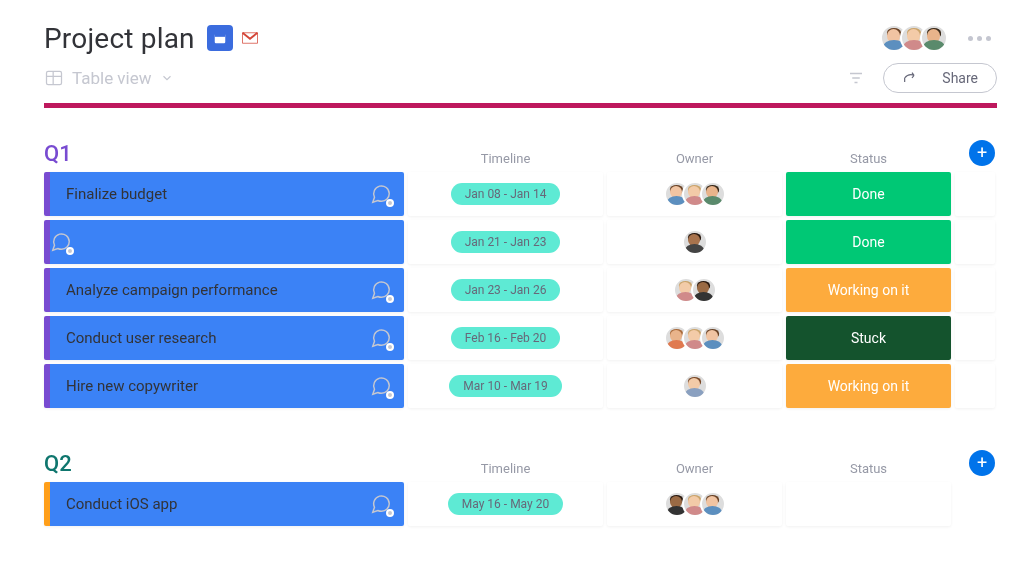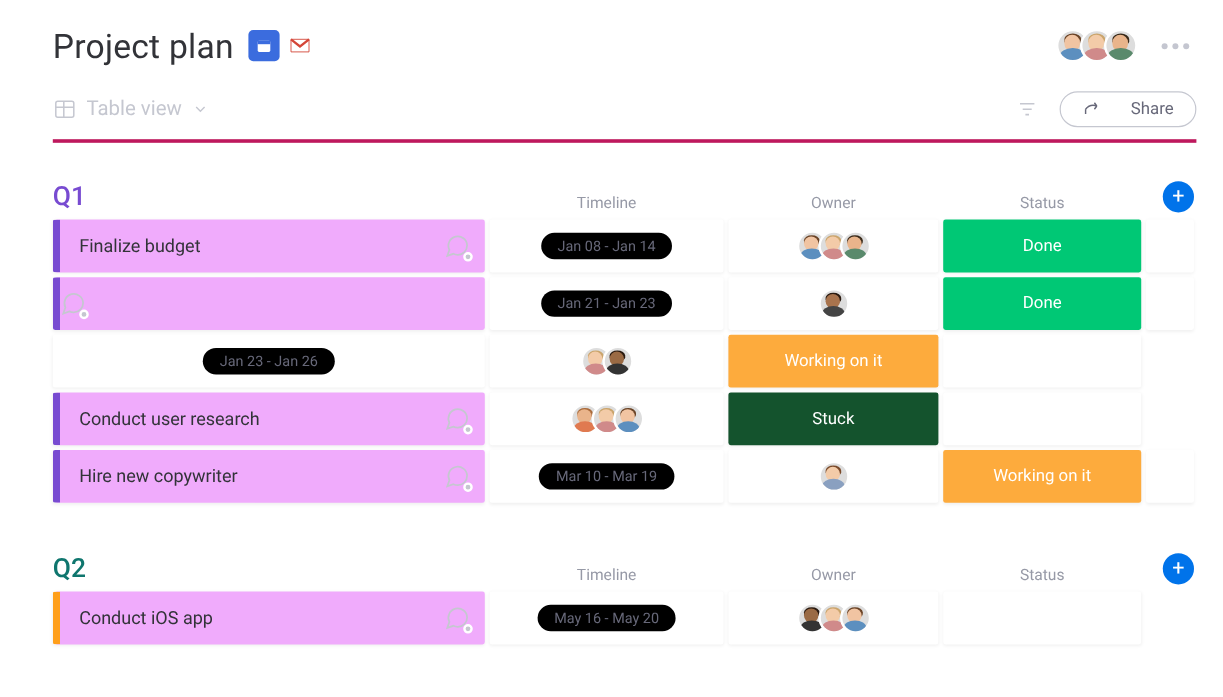--- a/index.html
+++ b/index.html
@@ -22,21 +22,21 @@
   .avatar {
     width: 28px; height: 28px; border-radius: 50%;
     background: #ddd; border: 2px solid #fff; margin-left: -8px;
     position: relative; overflow:hidden;
   }
   .avatar:first-child { margin-left: 0; }
   .dots { display:flex; gap:4px; padding:6px; cursor:pointer;}
   .dots span{ width:5px;height:5px;border-radius:50%;background:#c4c6d0;}
   .toolbar-row {
     display:flex; align-items:center; justify-content:space-between;
-    margin-top: 18px; padding-bottom: 10px; border-bottom:3px solid #be185d;
+    margin-top: 5px; padding-bottom: 10px; border-bottom:5px solid #be185d;
     color:#c5c7d0;
   }
   .view-switch { display:flex; align-items:center; gap:8px; cursor:pointer;}
   .view-switch .label{ font-size:17px; color:#c5c7d0;}
   .toolbar-right{ display:flex; align-items:center; gap:18px;}
   .share-btn{
     display:flex;align-items:center;gap:24px;
     border:1px solid #c5c7d0;border-radius:20px;
     padding:6px 18px;font-size:14px;color:#676879;cursor:pointer;
   }
@@ -54,36 +54,36 @@
     background:#0073ea;display:flex;align-items:center;justify-content:center;
     color:#fff;font-size:18px;line-height:1;cursor:pointer; justify-self:end;
   }
   .row{
     display:grid;
     grid-template-columns: 360px 195px 175px 165px 40px;
     gap:4px; height:44px; margin-bottom:4px;
   }
   .name-cell{
     display:flex;align-items:center;justify-content:space-between;
-    background:#f0abfc;border-radius:2px;
+    background:#3b82f6;border-radius:2px;
     box-shadow: 0 1px 3px rgba(0,0,0,.06);
     padding:0 12px 0 0;
     border-left:6px solid var(--accent,#ccc);
   }
   .name-cell .txt{ padding-left:16px; font-size:15px;}
   .chat-ico{
     width:22px;height:22px;position:relative;color:#c5c7d0;flex:0 0 auto;
   }
   .cell{
     display:flex;align-items:center;justify-content:center;
     background:#fff;border-radius:2px;
     box-shadow: 0 1px 3px rgba(0,0,0,.06);
   }
   .timeline-pill{
-    background:#000000;border-radius:12px;
+    background:#5eead4;border-radius:12px;
     font-size:12px;color:#676879;
     padding:4px 14px;
   }
   .owner-avatars{ display:flex; }
   .owner-avatars .avatar{ width:26px;height:26px; }
   .status-cell{
     color:#fff;font-size:14px;border-radius:2px;
     box-shadow: 0 1px 3px rgba(0,0,0,.06);
     display:flex;align-items:center;justify-content:center;
   }
@@ -232,20 +232,26 @@
             <div class="avatar">
               <div class="hair" style="--hair: #2a1a10;"></div>
               <div class="face" style="--skin: #a8734d; --shirt: #444;"></div>
             </div>
           </div>
         </div>
         <div class="status-cell" style="background: rgb(0, 200, 117);">Done</div>
         <div class="trail-cell"></div>
       </div>
       <div class="row">
+        <div class="name-cell" style="--accent: #784bd1;">
+          <div class="txt">Analyze campaign performance</div>
+          <div class="chat-ico"><svg viewBox="0 0 24 24" width="22" height="22" fill="none" stroke="#c5c7d0" stroke-width="1.6">
+              <path d="M21 11.5a8.38 8.38 0 0 1-8.5 8.5 9 9 0 0 1-4-.9L3 21l1.9-5.5A8.5 8.5 0 1 1 21 11.5z"></path>
+            </svg><span style="position:absolute;right:-2px;bottom:-2px;width:8px;height:8px;border-radius:50%;background:#c5c7d0;border:2px solid #fff;"></span></div>
+        </div>
         <div class="cell">
           <div class="timeline-pill">Jan 23 - Jan 26</div>
         </div>
         <div class="cell">
           <div class="owner-avatars">
             <div class="avatar">
               <div class="hair" style="--hair: #caa46b;"></div>
               <div class="face" style="--skin: #f3cba8; --shirt: #d08a8a;"></div>
             </div>
             <div class="avatar">
@@ -256,20 +262,23 @@
         </div>
         <div class="status-cell" style="background: rgb(253, 171, 61);">Working on it</div>
         <div class="trail-cell"></div>
       </div>
       <div class="row">
         <div class="name-cell" style="--accent: #784bd1;">
           <div class="txt">Conduct user research</div>
           <div class="chat-ico"><svg viewBox="0 0 24 24" width="22" height="22" fill="none" stroke="#c5c7d0" stroke-width="1.6">
               <path d="M21 11.5a8.38 8.38 0 0 1-8.5 8.5 9 9 0 0 1-4-.9L3 21l1.9-5.5A8.5 8.5 0 1 1 21 11.5z"></path>
             </svg><span style="position:absolute;right:-2px;bottom:-2px;width:8px;height:8px;border-radius:50%;background:#c5c7d0;border:2px solid #fff;"></span></div>
+        </div>
+        <div class="cell">
+          <div class="timeline-pill">Feb 16 - Feb 20</div>
         </div>
         <div class="cell">
           <div class="owner-avatars">
             <div class="avatar">
               <div class="hair" style="--hair: #a96a3a;"></div>
               <div class="face" style="--skin: #e9b48b; --shirt: #e07a50;"></div>
             </div>
             <div class="avatar">
               <div class="hair" style="--hair: #caa46b;"></div>
               <div class="face" style="--skin: #f3cba8; --shirt: #d08a8a;"></div>

